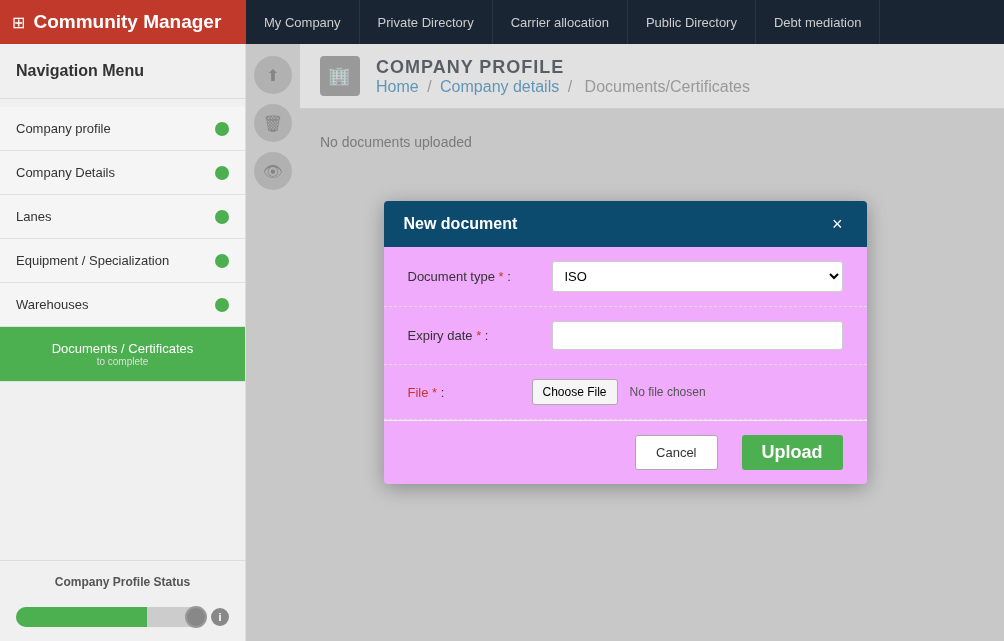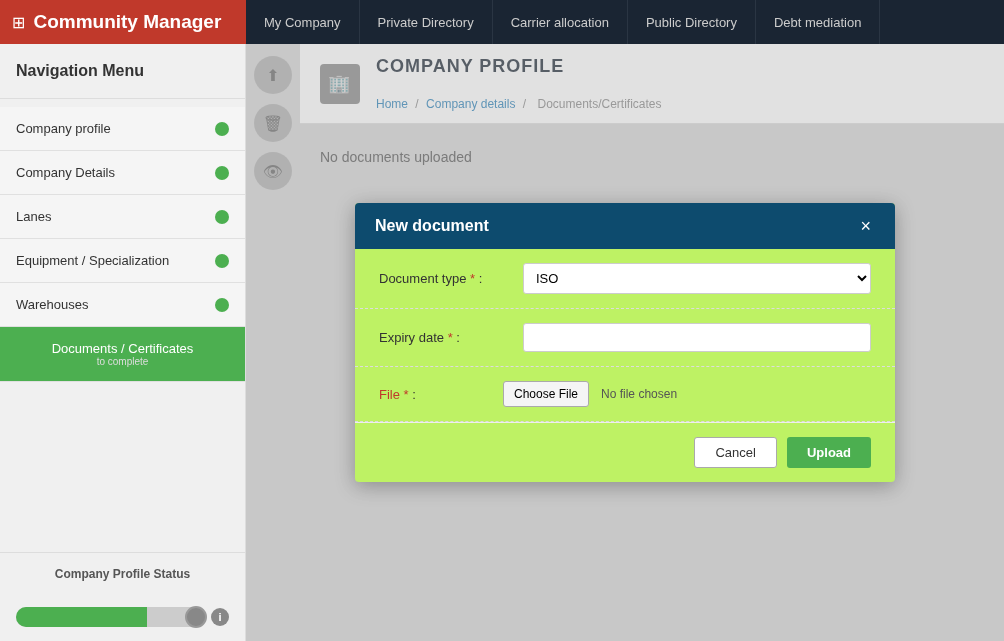--- a/index.html
+++ b/index.html
@@ -103,21 +103,21 @@
     
     .status-section {
       padding: 14px 16px;
       background: #f0f0f0;
       border-top: 1px solid #ddd;
     }
     .status-title {
       font-size: 12px;
       color: #555;
       text-align: center;
-      margin-bottom: 26px;
+      margin-bottom: 18px;
       font-weight: bold;
     }
     .status-bar-row {
       display: flex;
       align-items: center;
       gap: 8px;
     }
     .status-bar-bg {
       flex: 1;
       height: 20px;
@@ -216,23 +216,22 @@
       font-size: 18px;
     }
     .page-header-info {}
     .page-header-title {
       font-size: 18px;
       font-weight: bold;
       color: #1a2533;
       letter-spacing: 1px;
     }
     .breadcrumb {
-      font-size: 12px;
+      font-size: 16px;
       color: #888;
-      margin-top: 20px;
     }
     .breadcrumb a { color: #2980b9; text-decoration: none; }
     .breadcrumb span { color: #888; margin: 0 4px; }
 
     
     .no-docs {
       padding: 25px 20px;
       font-size: 14px;
       color: #555;
     }
@@ -244,23 +243,23 @@
       left: 246px;
       right: 0;
       bottom: 0;
       background: rgba(180,180,180,0.4);
       display: flex;
       align-items: center;
       justify-content: center;
       z-index: 100;
     }
     .modal {
-      background: #bef264;
+      background: #f0abfc;
       border-radius: 4px;
-      width: 540px;
+      width: 483px;
       box-shadow: 0 4px 20px rgba(0,0,0,0.3);
       overflow: hidden;
     }
     .modal-header {
       background: #0d4b6e;
       color: white;
       padding: 14px 20px;
       display: flex;
       align-items: center;
       justify-content: space-between;
@@ -333,40 +332,40 @@
       cursor: pointer;
     }
     .no-file-text {
       font-size: 12px;
       color: #555;
       margin-left: 8px;
     }
     .modal-footer {
       display: flex;
       justify-content: flex-end;
-      gap: 10px;
+      gap: 24px;
       padding: 14px 24px;
       border-top: 1px solid #eee;
     }
     .btn-cancel {
       padding: 7px 20px;
       border: 1px solid #aaa;
       background: white;
       border-radius: 3px;
       font-size: 13px;
       cursor: pointer;
       color: #333;
     }
     .btn-upload {
       padding: 7px 20px;
       border: none;
       background: #4caf50;
       color: white;
       border-radius: 3px;
-      font-size: 13px;
+      font-size: 18px;
       cursor: pointer;
       font-weight: bold;
     }
   </style>
 </head>
 <body>
 
 <div class="top-bar">
   <div class="top-bar-brand">
     <span class="grid-icon">⊞</span>

